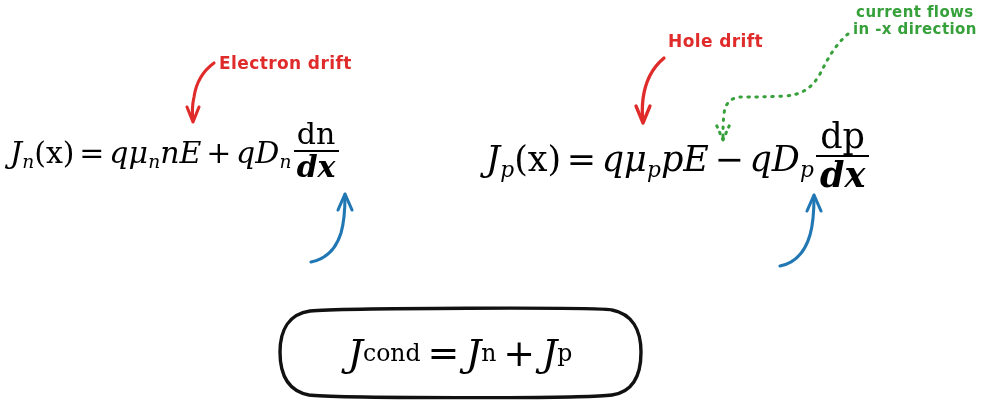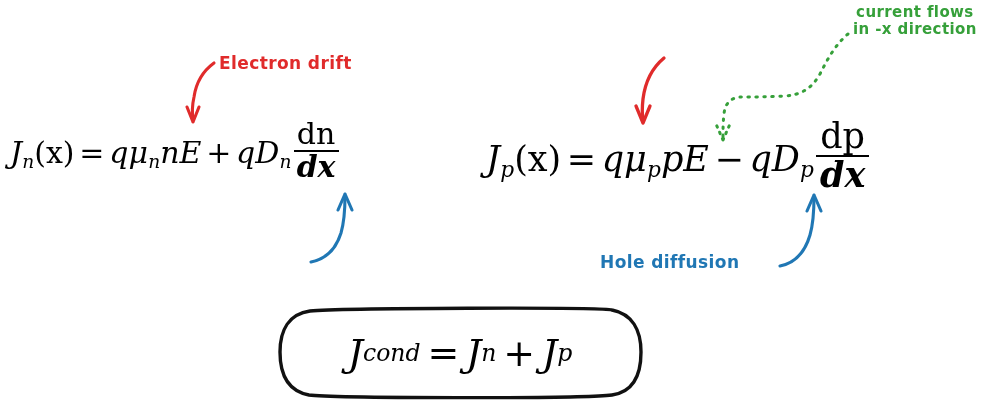--- a/index.html
+++ b/index.html
@@ -113,21 +113,20 @@
     height: 88px;
     display: flex;
     align-items: center;
     justify-content: center;
     font-family: "DejaVu Serif", "Liberation Serif", serif;
     font-size: 38px;
     color: #000;
   }
   #eq-cond .sub {
     font-size: 0.62em;
-    font-style: italic;
     vertical-align: -0.30em;
   }
 </style>
 </head>
 <body>
 
 <div id="stage">
 
   <svg id="overlay" viewBox="0 0 996 408" xmlns="http://www.w3.org/2000/svg">
 
@@ -170,23 +169,23 @@
   <div class="math" id="eq-n">
     <span class="it">J</span><span class="sub">n</span><span class="paren">(x)</span><span class="op">=</span><span class="it">q</span><span class="it">μ</span><span class="sub">n</span><span class="it">n</span><span class="it">E</span><span class="op">+</span><span class="it">q</span><span class="it">D</span><span class="sub">n</span><span class="frac"><span class="num">dn</span><span class="den">dx</span></span>
   </div>
 
   <div class="math" id="eq-p">
     <span class="it">J</span><span class="sub">p</span><span class="paren">(x)</span><span class="op">=</span><span class="it">q</span><span class="it">μ</span><span class="sub">p</span><span class="it">p</span><span class="it">E</span><span class="op">−</span><span class="it">q</span><span class="it">D</span><span class="sub">p</span><span class="frac"><span class="num">dp</span><span class="den">dx</span></span>
   </div>
 
   <div class="annot red" id="lbl-electron-drift">Electron drift</div>
 
-
-
-  <div class="annot blue" id="lbl-hole-diff">Hole diffusion</div>
+  <div class="annot red" id="lbl-hole-drift">Hole drift</div>
+
+
 
   <div class="annot green" id="lbl-current-dir">
     <div>current flows</div>
     <div>in -x direction</div>
   </div>
 
   <div id="box-wrap">
     <div id="eq-cond">
       <span style="font-style:italic">J</span>
         <span class="sub">cond</span>

